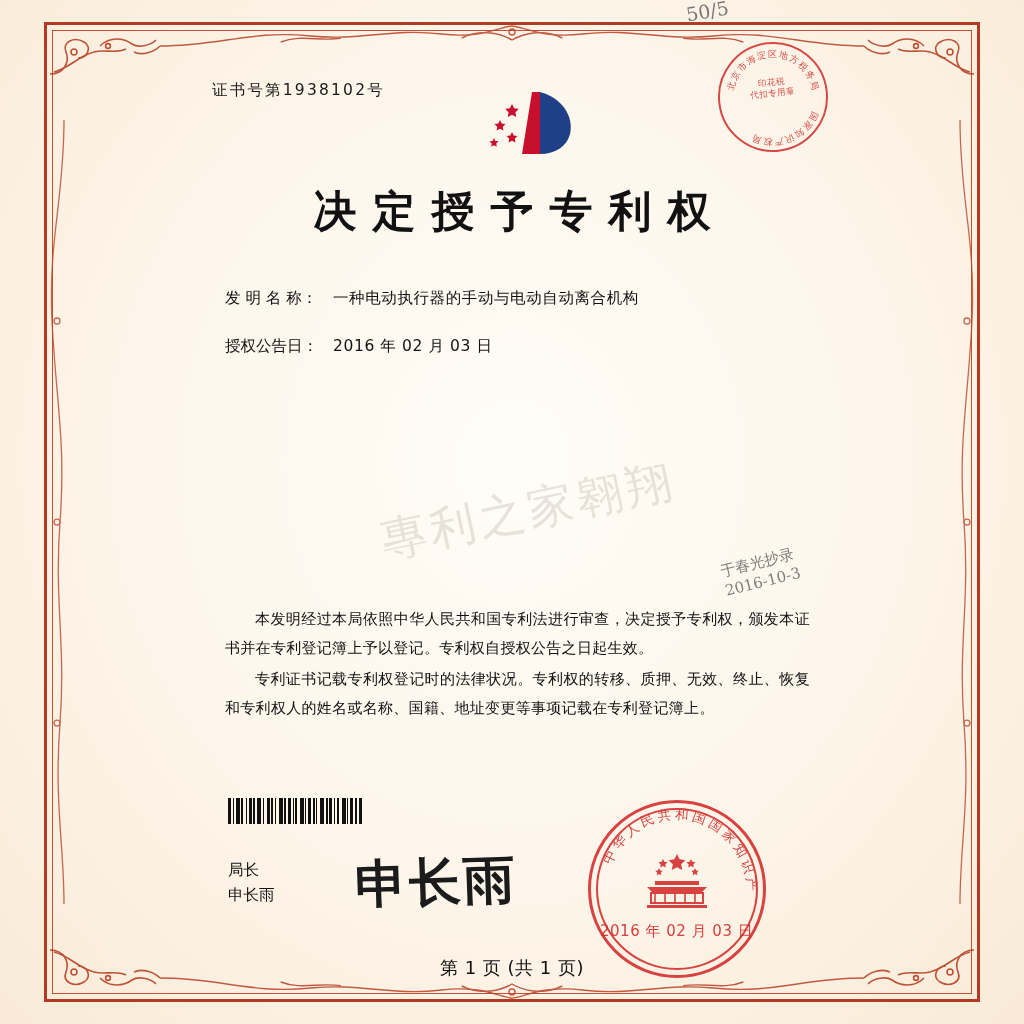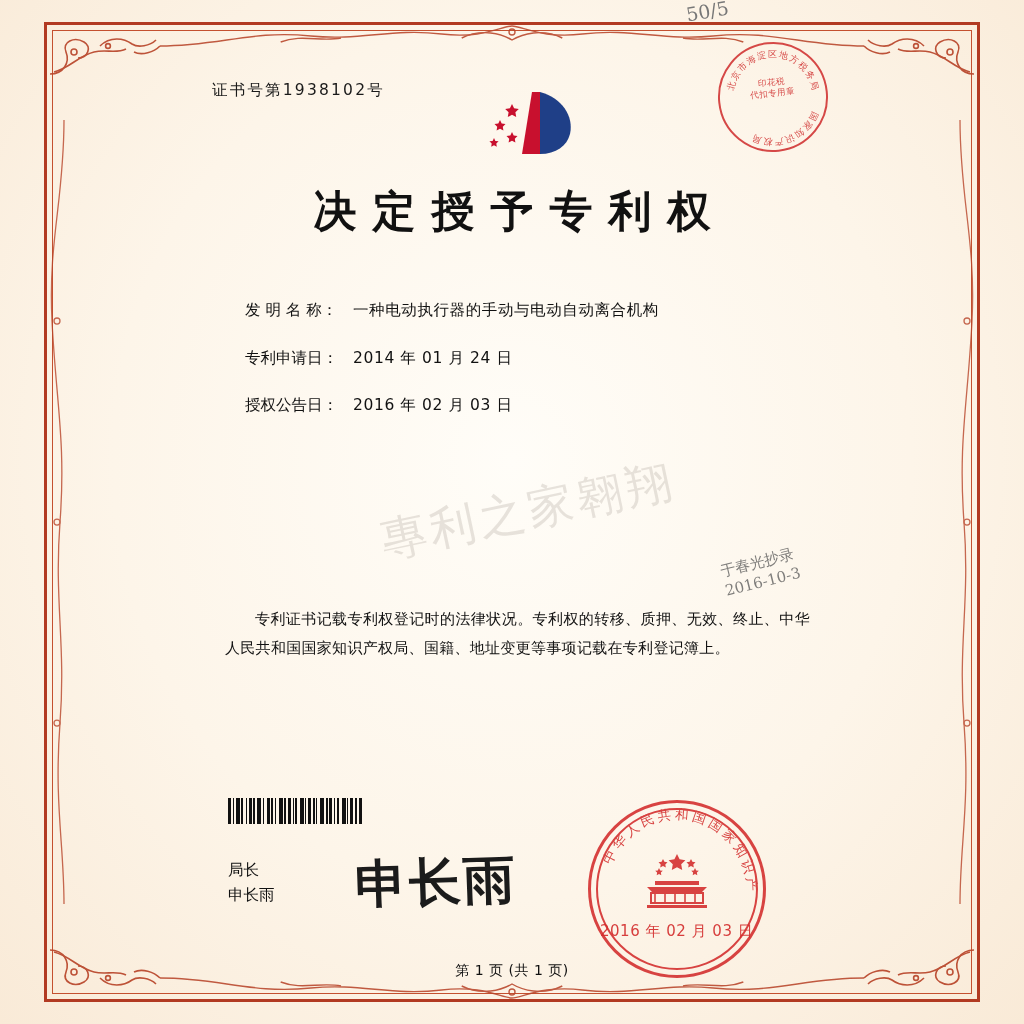--- a/index.html
+++ b/index.html
@@ -101,23 +101,22 @@
     font-weight: bold;
     letter-spacing: 16px;
     text-indent: 16px;
     color: #111;
   }
 
   
   .fields {
     position: absolute;
     left: 225px;
-    top: 300px;
+    top: 288px;
     width: 640px;
-    margin-left: 20px;
   }
   .field-row {
     display: flex;
     align-items: baseline;
     margin-bottom: 26.5px;
     font-size: 15.5px;
     color: #111;
   }
   .field-label {
     width: 108px;
@@ -266,21 +265,21 @@
     color: #777;
     transform: rotate(-10deg);
   }
 
   
   .footer {
     position: absolute;
     left: 0; right: 0;
     bottom: 44px;
     text-align: center;
-    font-size: 14px;
+    font-size: 18px;
     color: #111;
     letter-spacing: .5px;
   }
 </style>
 </head>
 <body>
 
 <div class="page">
 
   <div class="border-outer"></div>
@@ -381,35 +380,32 @@
   </div>
 
   <div class="title">决定授予专利权</div>
 
   <div class="fields">
     <div class="field-row">
       <span class="field-label">发 明 名 称：</span>
       <span class="field-value">一种电动执行器的手动与电动自动离合机构</span>
     </div>
     <div class="field-row">
-      <span class="field-label">专利申请日：</span>
-      <span class="field-value">2014 年 01 月 24 日</span>
-    </div>
-    <div class="field-row">
       <span class="field-label">授权公告日：</span>
       <span class="field-value">2016 年 02 月 03 日</span>
     </div>
   </div>
 
   <div class="watermark">專利之家翱翔</div>
 
   <div class="hand-note">于春光抄录<br>2016-10-3</div>
 
   <div class="paragraphs">
-    <p>专利证书记载专利权登记时的法律状况。专利权的转移、质押、无效、终止、中华人民共和国国家知识产权局、国籍、地址变更等事项记载在专利登记簿上。</p>
+    <p>本发明经过本局依照中华人民共和国专利法进行审查，决定授予专利权，颁发本证书并在专利登记簿上予以登记。专利权自授权公告之日起生效。</p>
+    <p>专利证书记载专利权登记时的法律状况。专利权的转移、质押、无效、终止、恢复和专利权人的姓名或名称、国籍、地址变更等事项记载在专利登记簿上。</p>
   </div>
 
   <div class="barcode">
     <i style="width:3px"></i>
       <i style="width:2px;background:transparent"></i>
     <i style="width:1px"></i>
       <i style="width:2px;background:transparent"></i>
     <i style="width:4px"></i>
       <i style="width:1px;background:transparent"></i>
     <i style="width:2px"></i>

